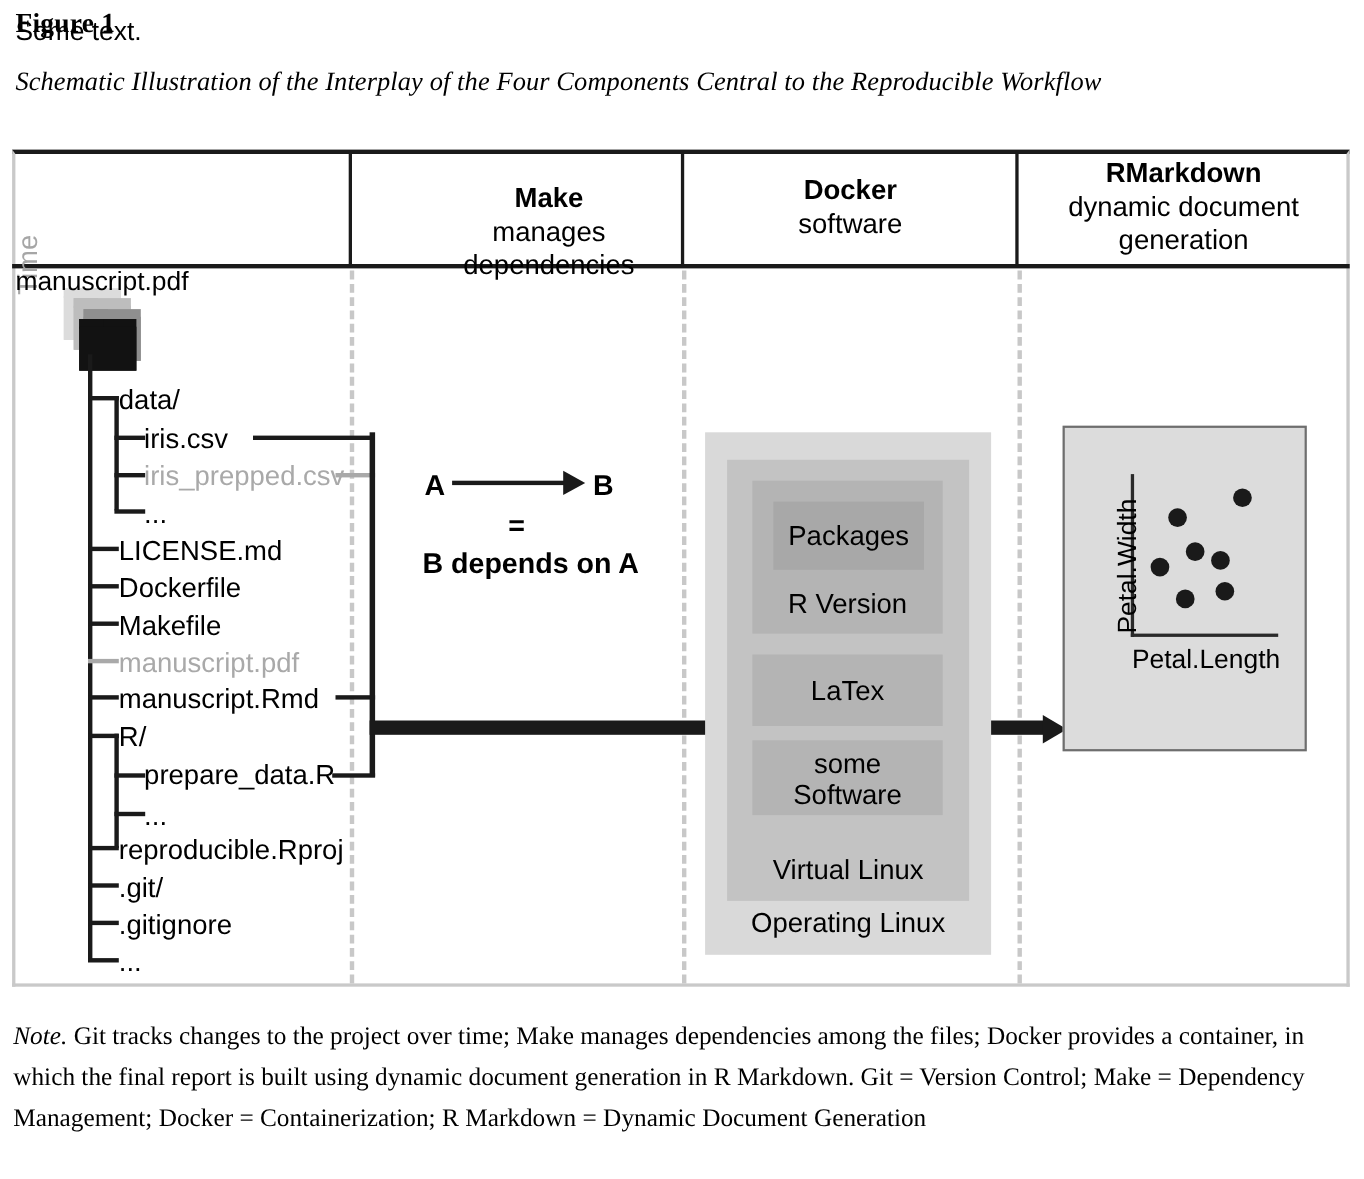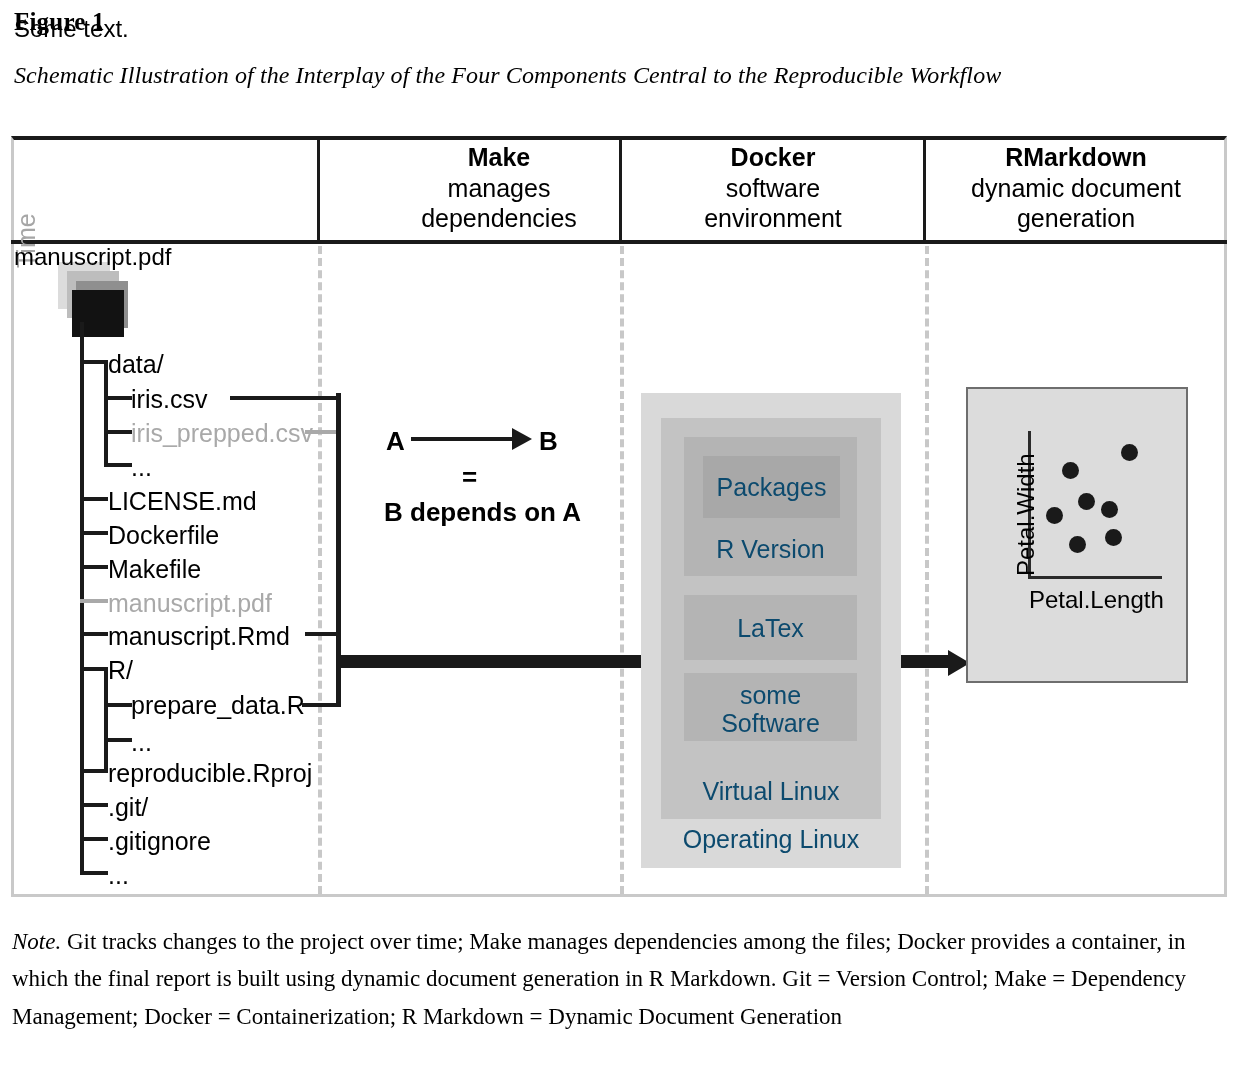--- a/index.html
+++ b/index.html
@@ -84,21 +84,21 @@
   .make-arrow-line{position:absolute;height:4px;background:#1a1a1a;}
   .tri-right{
     position:absolute;width:0;height:0;
     border-top:11px solid transparent;border-bottom:11px solid transparent;
     border-left:20px solid #1a1a1a;
   }
 
   
   .dk{position:absolute;box-sizing:border-box;}
   .dk-label{
-    position:absolute;width:100%;text-align:center;font-size:25px;color:#0c4a6e;white-space:nowrap;
+    position:absolute;width:100%;text-align:center;font-size:25px;color:#000000;white-space:nowrap;
   }
   .dk-label.two{line-height:1.15;}
 
   
   .rmd-box{
     position:absolute;left:966px;top:387px;width:222px;height:296px;
     background:#dcdcdc;border:2px solid #6e6e6e;box-sizing:border-box;
   }
   .rmd-text{position:absolute;left:14px;top:15px;font-size:24px;}
   .rmd-file{position:absolute;left:14px;top:243px;font-size:24px;}
@@ -123,29 +123,28 @@
 <body>
 
 <div class="page">
 
   <div class="fig-label">Figure 1</div>
   <div class="fig-title">Schematic Illustration of the Interplay of the Four Components Central to the Reproducible Workflow</div>
 
   <div class="frame"></div>
   <div class="header-rule"></div>
 
-  <div class="col-head" style="left:321px;width:356px;">
+  <div class="col-head" style="left:321px;width:356px;margin-top:23px;">
     <span class="name">Make</span>
     <span class="desc">manages</span>
     <span class="desc">dependencies</span>
   </div>
-  <div class="col-head" style="left:623px;width:300px;">
+  <div class="col-head" style="left:623px;width:300px;margin-top:16px;">
     <span class="name">Docker</span>
     <span class="desc">software</span>
-    <span class="desc">environment</span>
   </div>
   <div class="col-head" style="left:928px;width:296px;">
     <span class="name">RMarkdown</span>
     <span class="desc">dynamic document</span>
     <span class="desc">generation</span>
   </div>
 
   <div class="hdr-sep" style="left:317px;"></div>
   <div class="hdr-sep" style="left:619px;"></div>
   <div class="hdr-sep" style="left:923px;"></div>

